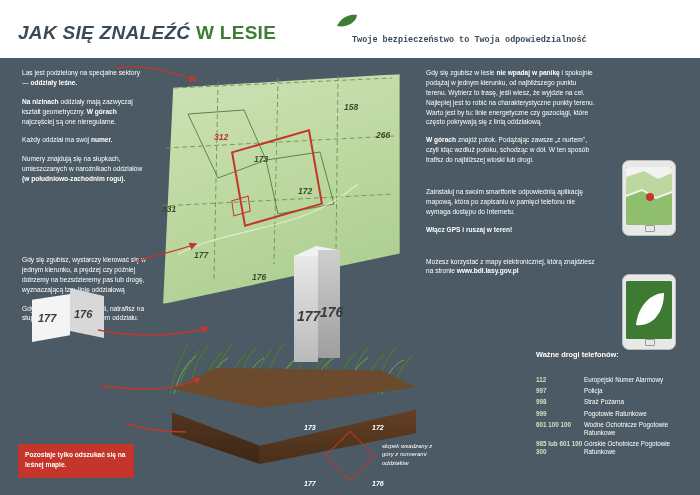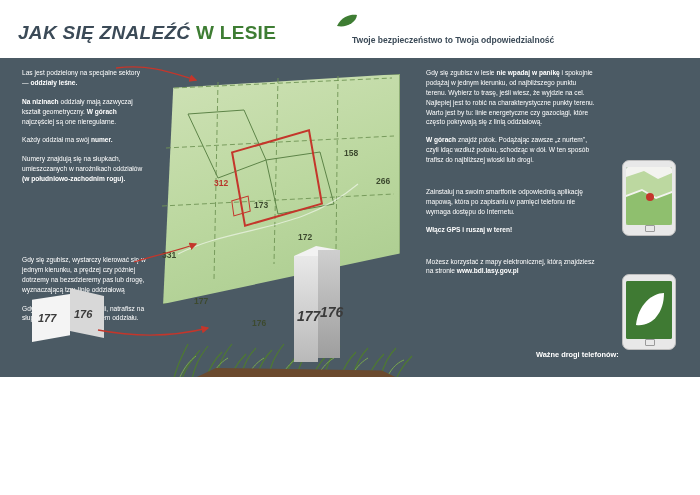--- a/index.html
+++ b/index.html
@@ -3,33 +3,33 @@
 <meta charset="utf-8">
 <style>
   html,body{margin:0;padding:0;}
   body{
     width:700px;height:495px;
     background:#ffffff;
     font-family:"Liberation Sans", sans-serif;
     overflow:hidden;
     position:relative;
   }
-  .page{position:relative;width:700px;height:377px;overflow:hidden;background:#fff;}
+  .page{position:relative;width:700px;height:495px;overflow:hidden;background:#fff;}
 
   
   .header{position:absolute;left:0;top:0;width:700px;height:58px;background:#fff;}
   .title-main{
     position:absolute;left:18px;top:22px;
     font-size:19px;font-weight:bold;color:#3b4a57;letter-spacing:.3px;
     font-style:italic;
   }
   .title-main .green{color:#3e7d33;font-style:normal;font-weight:bold;}
   .title-sub{
     position:absolute;left:352px;top:35px;
-    font-size:8.5px;font-weight:bold;color:#3b4a57;
+    font-size:8.5px;font-weight:bold;color:#3b4a57;font-family:Liberation Mono, monospace;
   }
   .leaf{
     position:absolute;left:336px;top:14px;width:22px;height:14px;
   }
 
   
   .panel{
     position:absolute;left:0;top:58px;width:700px;height:437px;
     background:#4b5a64;
   }
@@ -98,21 +98,21 @@
     border:2px solid #c4362b;
     transform:rotate(-16deg) skewX(-6deg);
   }
   .redsmall{
     position:absolute;left:84px;top:130px;width:16px;height:14px;
     border:1.5px solid #c4362b;
     transform:rotate(-16deg) skewX(-8deg);
   }
 
   .mapnum{
-    position:absolute;font-size:8.5px;color:#3d4a2f;font-weight:bold;margin-top:46px;
+    position:absolute;font-size:8.5px;color:#3d4a2f;font-style:italic;font-weight:bold;
   }
 
   
   .leftcol{position:absolute;left:14px;top:4px;width:124px;height:420px;color:#fff;}
   .leftcol p{margin:0 0 9px 0;font-size:6.6px;line-height:1.5;}
   .leftcol b{font-weight:bold;}
   .stone-fig{position:absolute;left:10px;top:218px;width:78px;height:58px;}
   .stone-l{position:absolute;left:0;top:8px;width:38px;height:48px;background:#f4f4f4;
            clip-path:polygon(0% 12%,100% 0%,100% 86%,0% 100%);}
   .stone-r{position:absolute;left:38px;top:2px;width:34px;height:50px;background:#d8d8d8;

